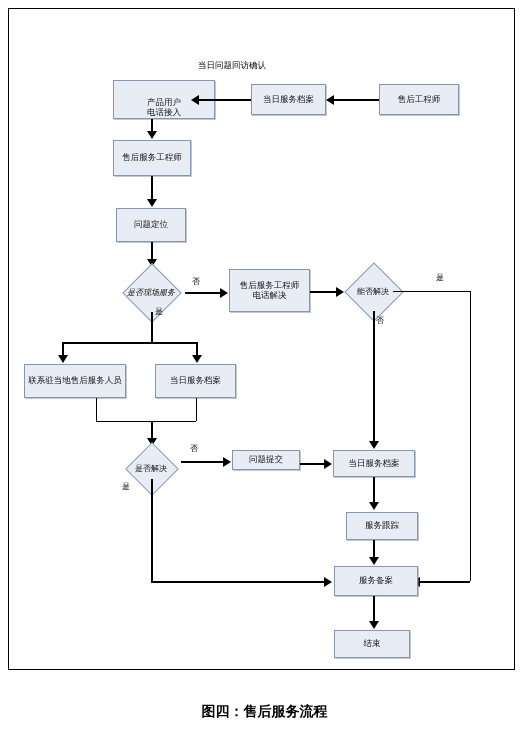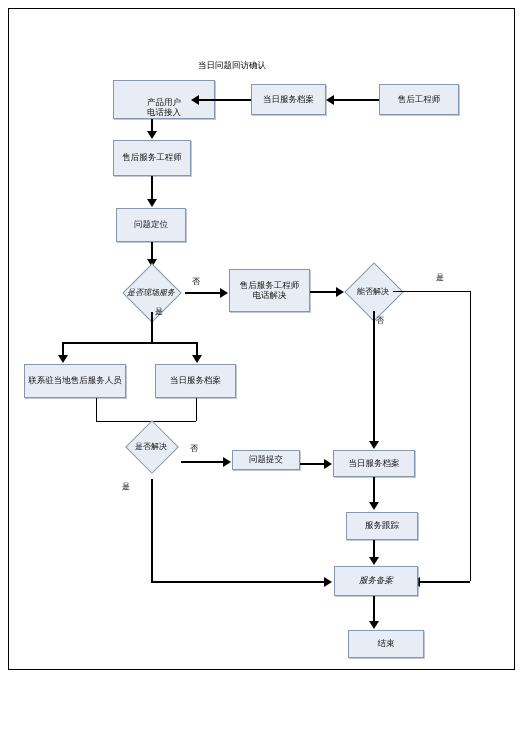--- a/index.html
+++ b/index.html
@@ -160,21 +160,21 @@
   <div class="node" style="left:155px;top:364px;width:81px;height:34px;">
     <span>当日服务档案</span>
   </div>
 
   <div class="vline thin" style="left:96px;top:398px;height:23px;"></div>
   <div class="vline thin" style="left:196px;top:398px;height:23px;"></div>
   <div class="hline thin" style="left:96px;top:421px;width:100px;"></div>
   <div class="vline" style="left:151px;top:421px;height:18px;"></div>
   <div class="arrow down" style="left:147px;top:438px;"></div>
 
-  <div class="diamond" style="left:121px;top:428px;width:60px;height:36px;">
+  <div class="diamond" style="left:121px;top:450px;width:60px;height:36px;">
     <div class="shape" style="left:12px;top:0px;width:36px;height:36px;"></div>
     <div class="dlabel">是否解决</div>
   </div>
 
   <div class="hline" style="left:181px;top:461px;width:43px;"></div>
   <div class="arrow right" style="left:223px;top:457px;"></div>
   <div class="edge-label" style="left:190px;top:443px;">否</div>
 
   <div class="node" style="left:232px;top:450px;width:68px;height:20px;">
     <span>问题提交</span>
@@ -190,30 +190,31 @@
   <div class="vline" style="left:373px;top:477px;height:26px;"></div>
   <div class="arrow down" style="left:369px;top:502px;"></div>
 
   <div class="node" style="left:346px;top:512px;width:72px;height:28px;">
     <span>服务跟踪</span>
   </div>
 
   <div class="vline" style="left:373px;top:540px;height:18px;"></div>
   <div class="arrow down" style="left:369px;top:557px;"></div>
 
-  <div class="node" style="left:334px;top:566px;width:84px;height:30px;font-style:italic;">
+  <div class="node" style="left:334px;top:566px;width:84px;height:30px;">
     <span>服务备案</span>
   </div>
 
   <div class="vline" style="left:151px;top:479px;height:102px;"></div>
   <div class="hline" style="left:151px;top:581px;width:174px;"></div>
   <div class="arrow right" style="left:324px;top:577px;"></div>
   <div class="edge-label" style="left:122px;top:481px;">是</div>
 
   <div class="vline" style="left:373px;top:596px;height:26px;"></div>
   <div class="arrow down" style="left:369px;top:621px;"></div>
 
-  <div class="node" style="left:334px;top:630px;width:76px;height:28px;margin-left:14px;">
+  <div class="node" style="left:334px;top:630px;width:76px;height:28px;">
     <span>结束</span>
   </div>
 
+  <div id="caption">图四：售后服务流程</div>
 
 </div>
 
 </body></html>

